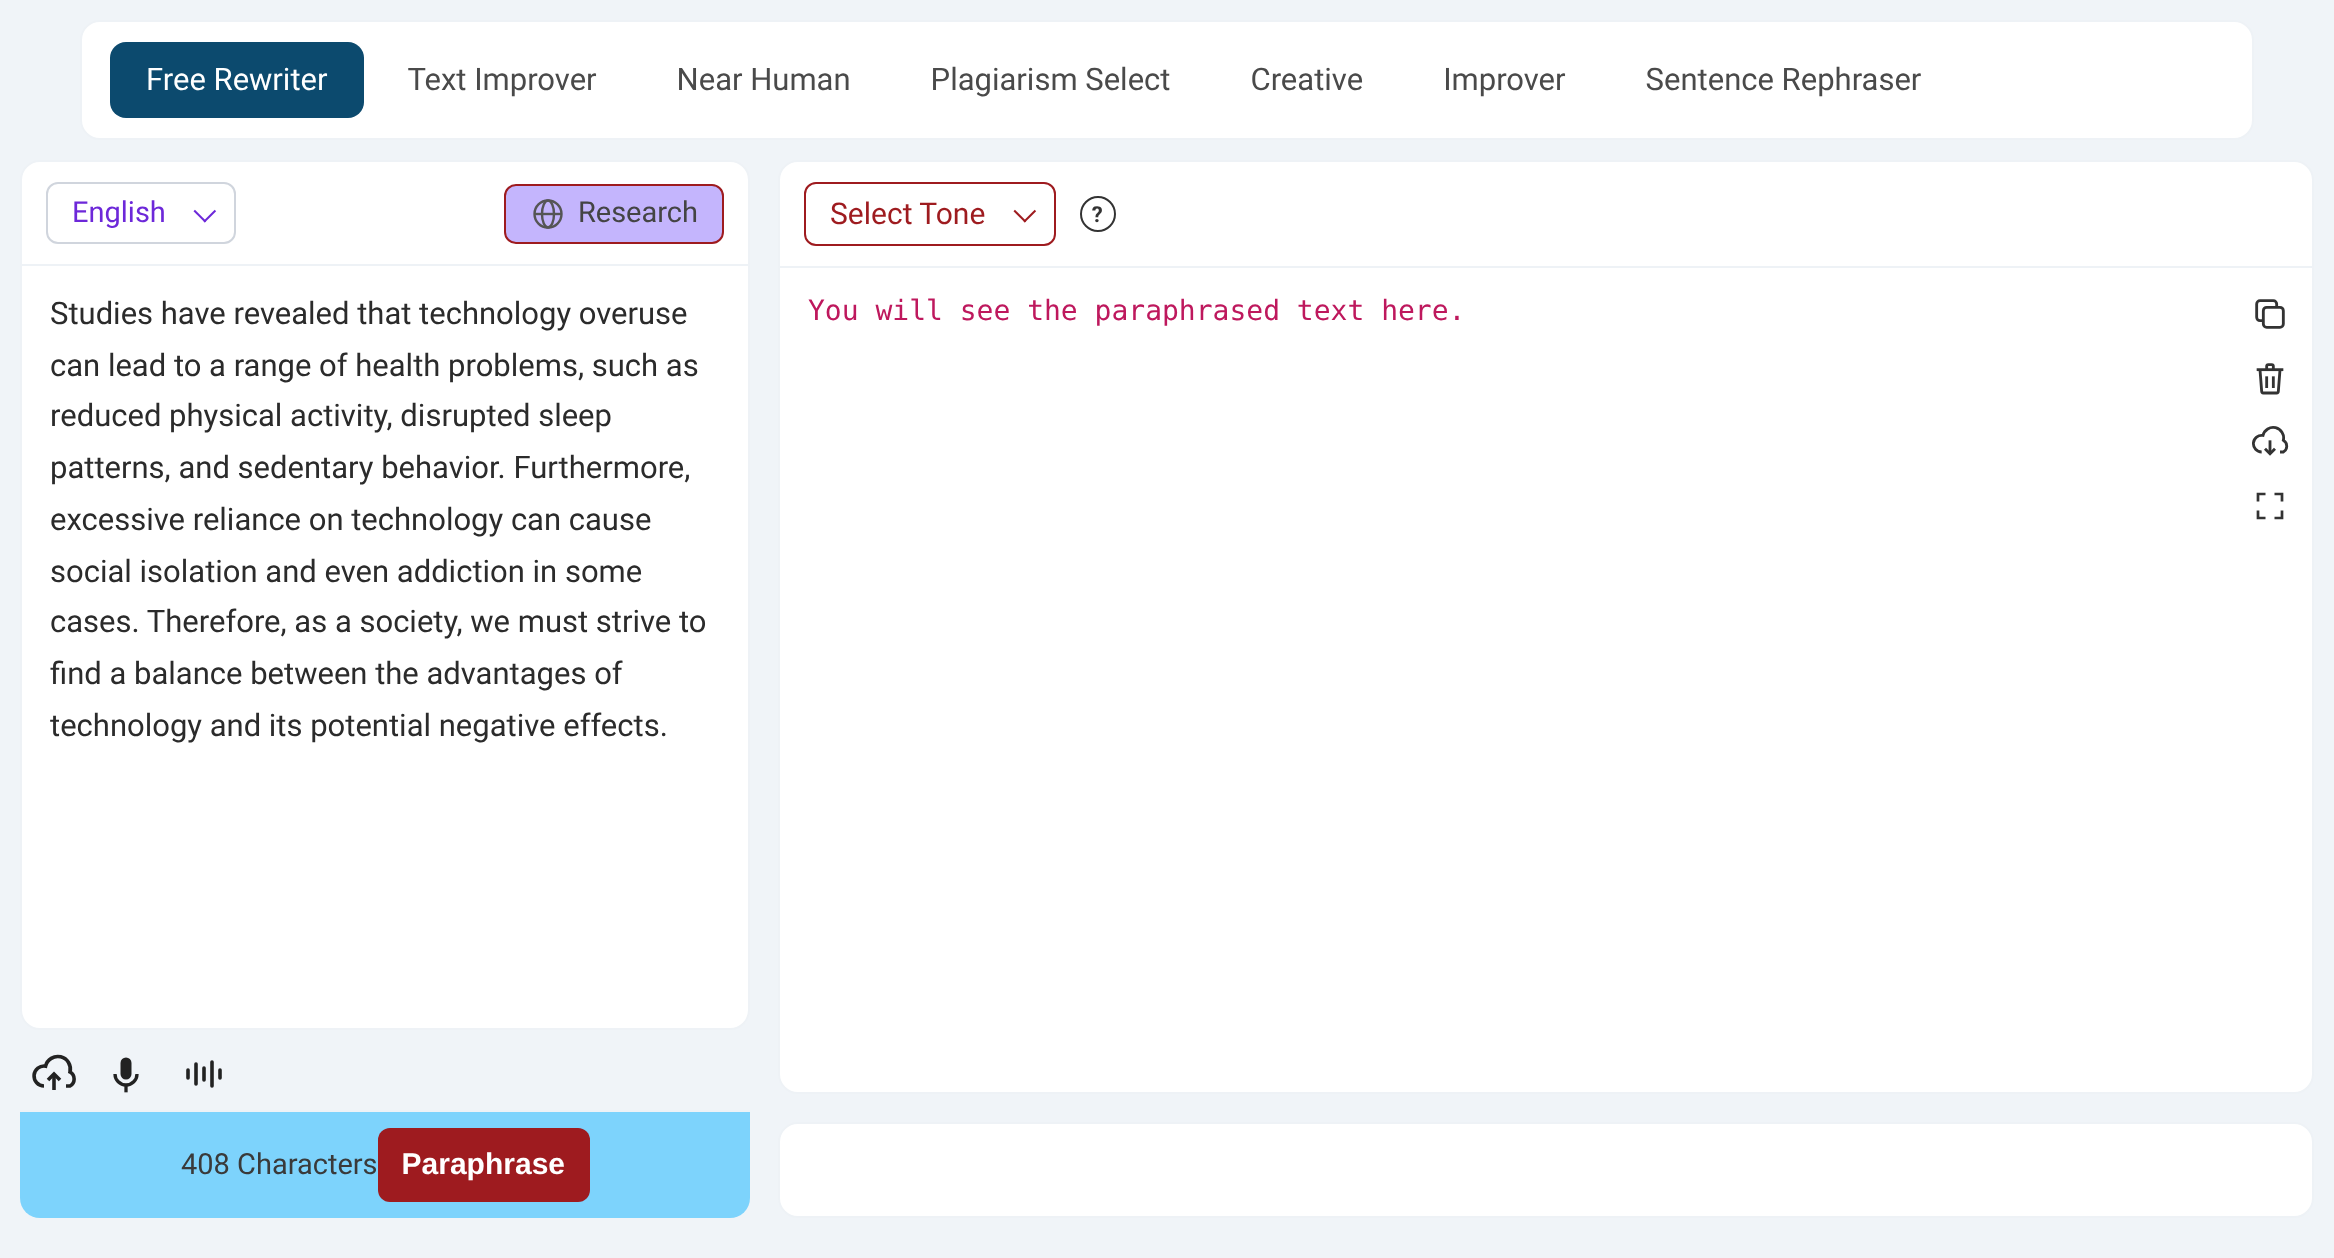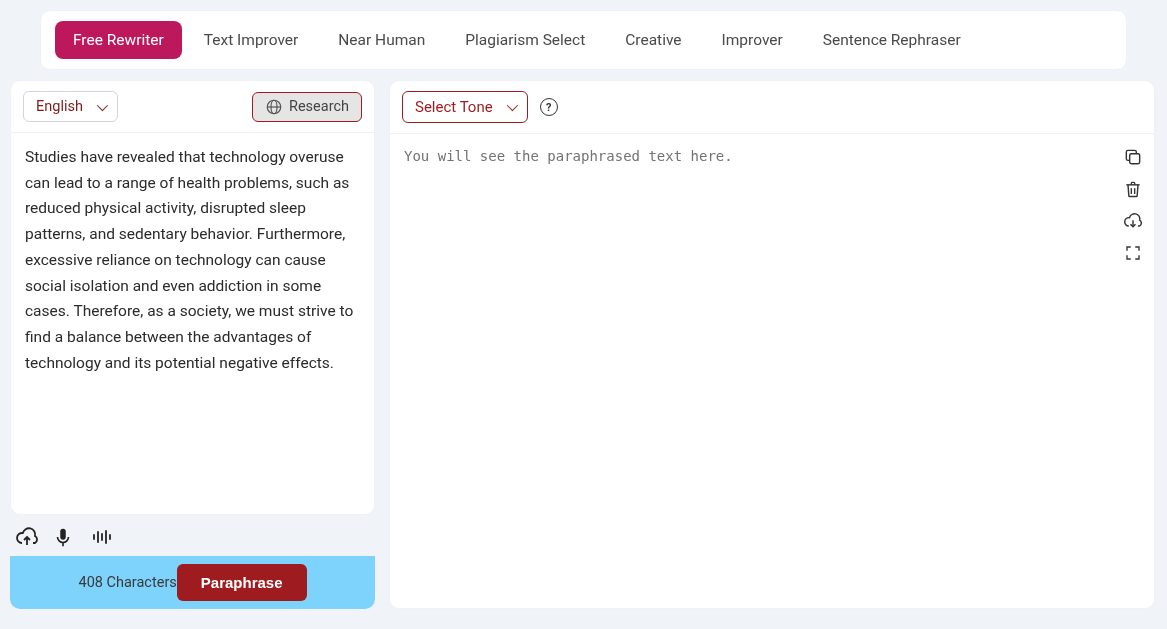--- a/index.html
+++ b/index.html
@@ -27,21 +27,21 @@
   }
   .tab {
     padding: 10px 18px;
     font-size: 15.5px;
     color: #4a4a4a;
     border-radius: 8px;
     cursor: pointer;
     white-space: nowrap;
   }
   .tab.active {
-    background: #be185d;
+    background: #0c4a6e;
     color: #fff;
   }
   .main {
     display: flex;
     gap: 14px;
     height: calc(100% - 90px);
   }
   .panel {
     background: #fff;
     border-radius: 10px;
@@ -62,29 +62,29 @@
     gap: 8px;
     min-height: 50px;
   }
   .language-select {
     border: 1px solid #d0d5dd;
     border-radius: 6px;
     padding: 6px 12px;
     display: flex;
     align-items: center;
     gap: 14px;
-    color: #7f1d1d;
+    color: #6d28d9;
     font-size: 14.5px;
     cursor: pointer;
     background: #fff;
   }
   .research-btn {
     border: 1px solid #9e1b1f;
     border-radius: 6px;
-    background: #e5e5e5;
+    background: #c4b5fd;
     color: #444;
     padding: 5px 12px;
     display: flex;
     align-items: center;
     gap: 6px;
     font-size: 14.5px;
     cursor: pointer;
   }
   .tone-select {
     border: 1.5px solid #9e1b1f;
@@ -130,21 +130,21 @@
     width: 100%;
     height: 100%;
     border: none;
     resize: none;
     outline: none;
     font-family: inherit;
   }
   .output-placeholder {
     font-family: Menlo, Consolas, monospace;
     font-size: 14px;
-    color: #737373;
+    color: #be185d;
     padding-top: 2px;
   }
   .side-icons {
     position: absolute;
     top: 12px;
     right: 10px;
     display: flex;
     flex-direction: column;
     gap: 10px;
     align-items: center;
@@ -173,32 +173,32 @@
     justify-content: center;
     border-top: 1px solid #eef2f6;
     border-radius: 0 0 10px 10px;
   }
   .char-count { font-size: 14.5px; color: #3a3a3a; }
   .paraphrase-btn {
     background: #9e1b1f;
     color: #fff;
     border: none;
     border-radius: 6px;
-    padding: 10px 24px;
+    padding: 10px 12px;
     font-size: 15px;
     font-weight: 600;
     cursor: pointer;
   }
   .ft-icon {
     width: 24px; height: 24px;
     color: #222;
     cursor: pointer;
   }
   .left-wrapper { display:flex; flex-direction:column; width:365px; }
-  .right-wrapper { display:flex; flex-direction:row; flex:1; }
+  .right-wrapper { display:flex; flex-direction:column; flex:1; }
   svg { display:block; }
 </style>
 </head>
 <body>
 
 <div class="container">
   <div class="tabs-bar">
     <div class="tab active">Free Rewriter</div>
     <div class="tab">Text Improver</div>
     <div class="tab">Near Human</div>

